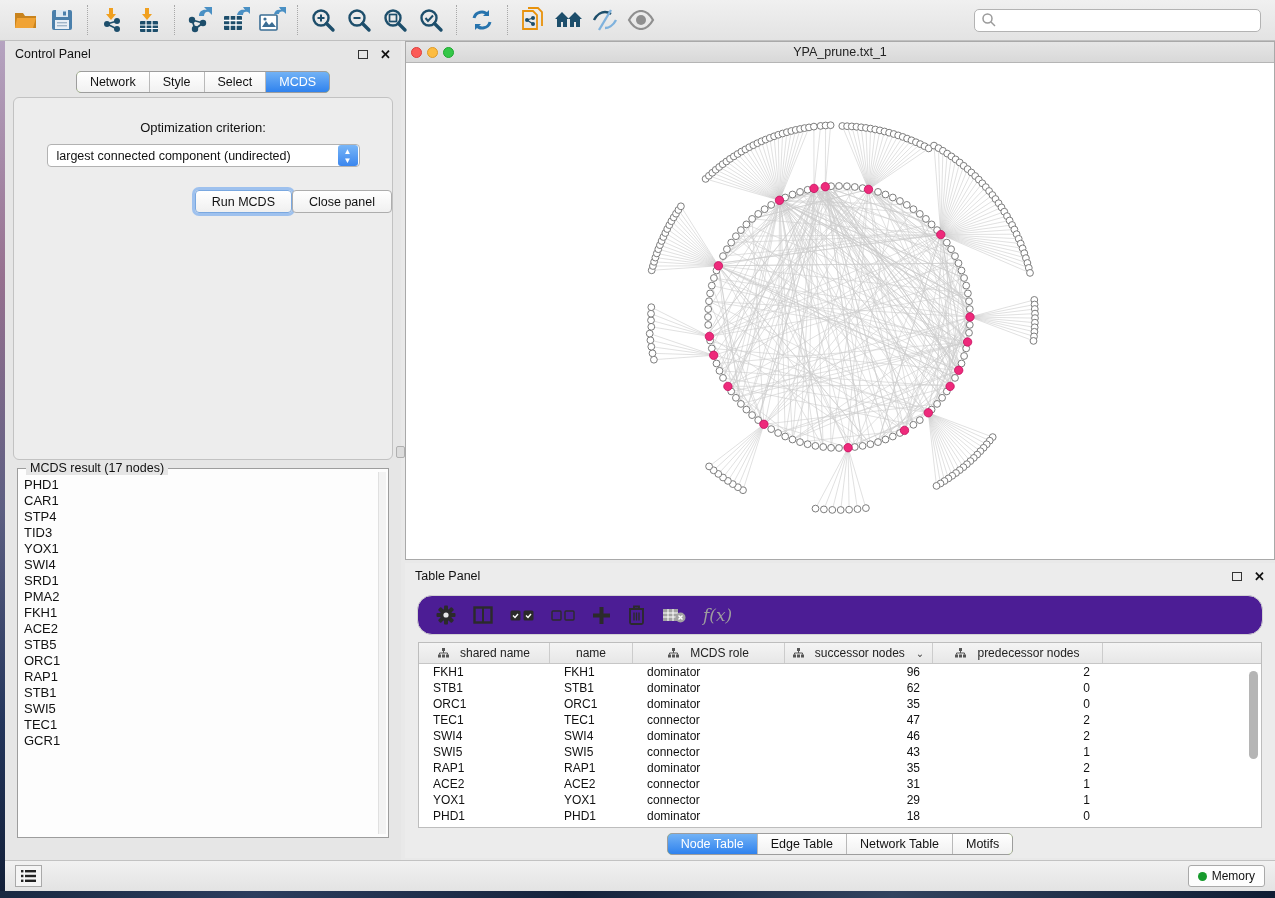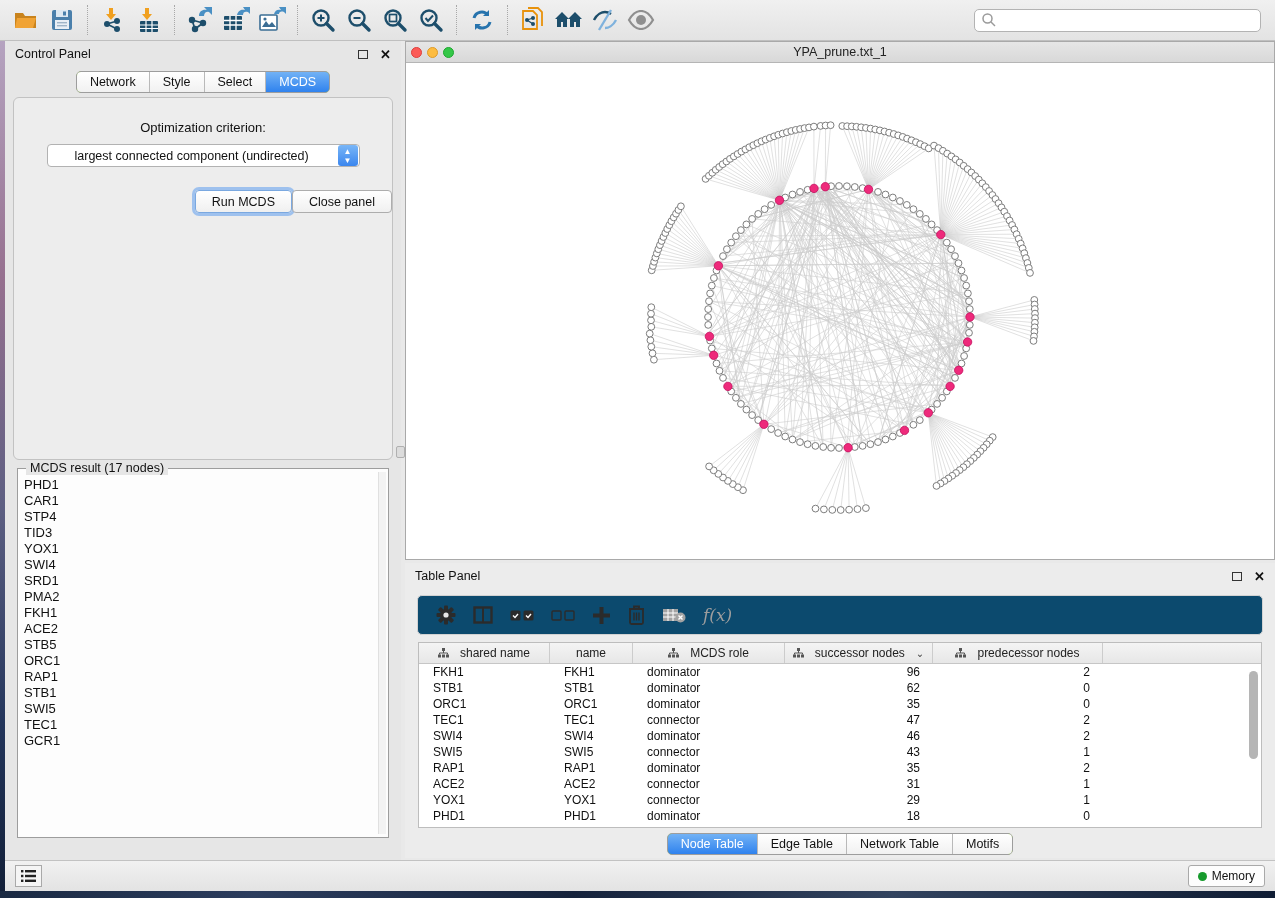--- a/index.html
+++ b/index.html
@@ -34,21 +34,21 @@
   .seg { display:flex; border:1px solid #9d9d9d; border-radius:5px; overflow:hidden; background:#84cc16; }
   .seg-tab { padding:3px 13px; font-size:12.5px; color:#111; background:linear-gradient(#ffffff,#f1f1f1);
     border-right:1px solid #b9b9b9; }
   .seg-tab:last-child { border-right:none; }
   .seg-tab.sel { background:linear-gradient(#72b2f5,#2f82ee); color:#fff; }
   #cp-box { left:8px; top:56px; width:380px; height:363px; background:#ededed;
     border:1px solid #c2c2c2; border-radius:6px; }
   #opt-label { margin-top:22px; text-align:center; font-size:13px; color:#111; }
   #criterion { margin:9px auto 0; width:313px; height:23px; background:#fff;
     border:1px solid #b2b2b2; border-radius:4px; display:flex; align-items:center; }
-  #criterion .val { flex:1; font-size:12.5px; padding-left:27px; color:#111; white-space:nowrap; }
+  #criterion .val { flex:1; font-size:12.5px; padding-left:9px; color:#111; white-space:nowrap; }
   #criterion .stepper { width:20px; height:21px; border-radius:3px; margin-right:1px;
     background:linear-gradient(#79b6f7,#3b86ee); color:#fff; font-size:8px; line-height:9px;
     display:flex; flex-direction:column; align-items:center; justify-content:center; }
   #cp-buttons { display:flex; justify-content:flex-end; gap:0; margin-top:23px; }
   .pbtn { height:23px; padding:0 16px; font-size:12.5px; color:#111;
     background:linear-gradient(#ffffff,#f0f0f0); border:1px solid #adadad; border-radius:4px;
     display:flex; align-items:center; }
   .pbtn.focused { border-color:#7aa8e0; box-shadow:0 0 0 3px rgba(92,156,238,.55); }
 
   #mcds-fieldset { left:12px; top:427px; width:372px; height:370px;
@@ -68,22 +68,22 @@
   .tl { width:11px; height:11px; border-radius:50%; margin-left:5px; }
   #net-title { position:absolute; left:0; right:0; text-align:center; font-size:12.5px; color:#222; }
   #net-canvas { width:100%; height:494px; background:#fff; }
 
   
   #vsplit-grip { left:396px; top:446px; width:9px; height:12px; background:#dcdcdc;
     border:1px solid #b0b0b0; border-radius:2px; }
 
   
   #table-panel { left:405px; top:563px; width:870px; height:295px; background:#ececec; }
-  #tp-toolbar { margin:6px 12px 0; height:40px; background:#0c4a6e; border:1px solid #d2d2d2;
-    border-radius:5px; display:flex; align-items:center; gap:17px; padding-left:18px; }
+  #tp-toolbar { margin:6px 12px 0; height:40px; background:#4c1d95; border:1px solid #d2d2d2;
+    border-radius:15px; display:flex; align-items:center; gap:17px; padding-left:18px; }
   .fx { font-family:"DejaVu Serif", serif; font-style:italic; font-size:17px; color:#9e9e9e; }
   #node-table { position:absolute; left:13px; top:79px; width:844px; height:186px;
     background:#fff; border:1px solid #bdbdbd; overflow:hidden; }
   #thead { display:flex; height:21px; background:linear-gradient(#f4f4f4,#e7e7e7);
     border-bottom:1px solid #c6c6c6; }
   .hcell { display:flex; align-items:center; justify-content:center; gap:11px;
     font-size:12px; color:#222; border-right:1px solid #cccccc; }
   .hcell:last-child { border-right:none; }
   .chev { font-size:10px; color:#444; }
   .c0{width:131px}.c1{width:83px}.c2{width:152px}.c3{width:148px}.c4{width:170px}.c5{flex:1}

